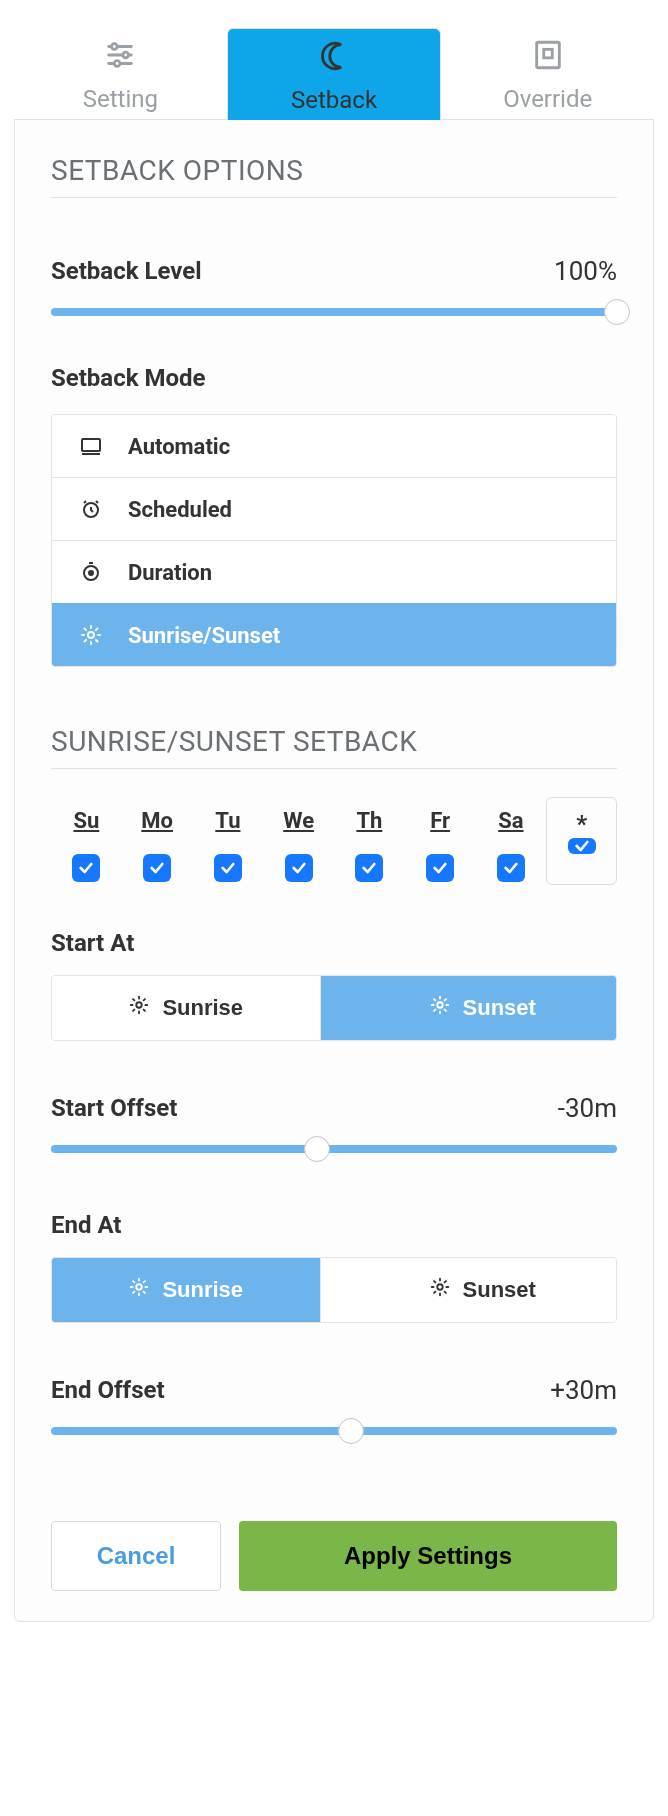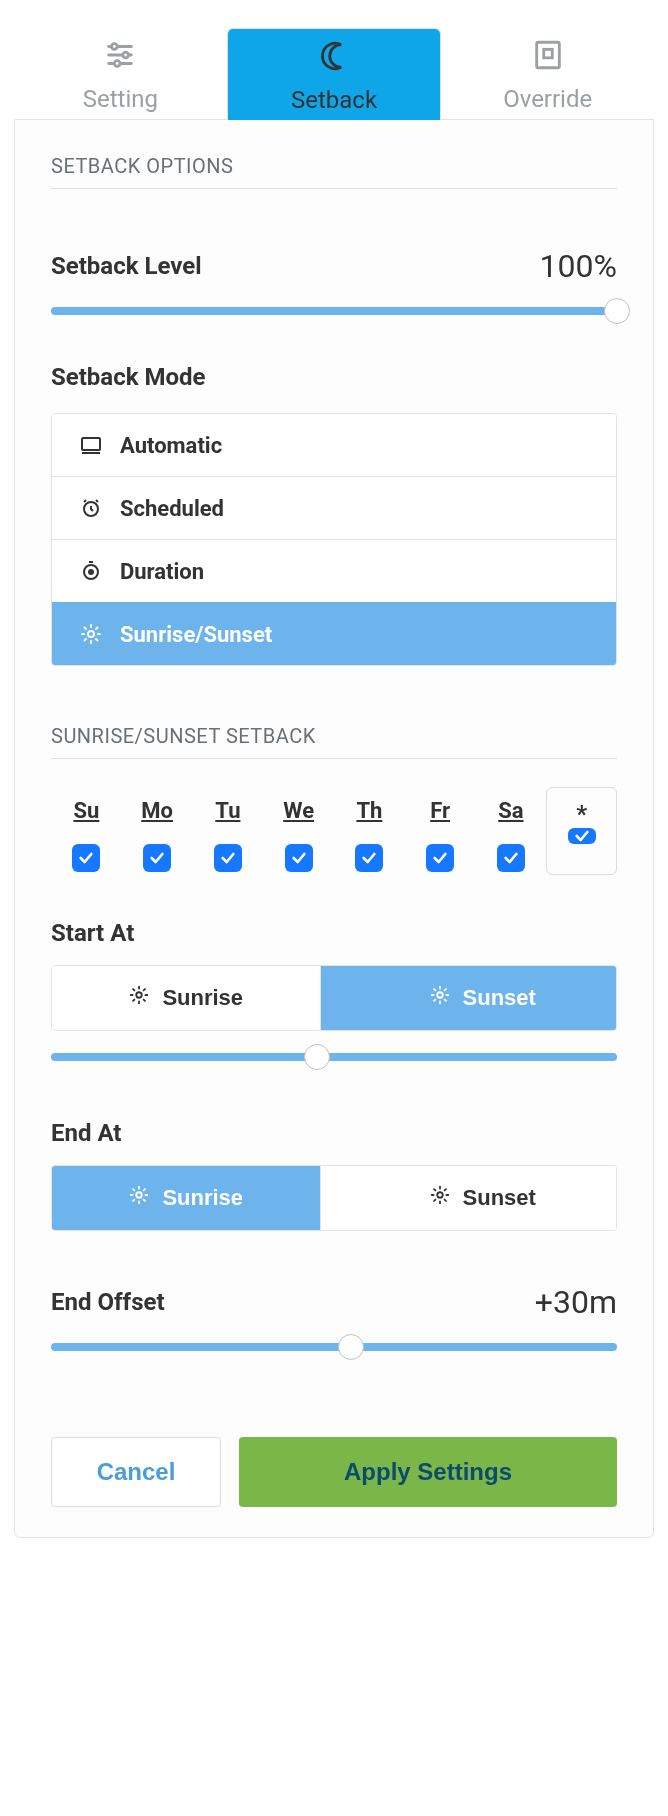--- a/index.html
+++ b/index.html
@@ -47,40 +47,40 @@
   
   .panel {
     border: 1px solid #e2e2e2;
     border-radius: 0 0 6px 6px;
     margin: 0 14px 14px 14px;
     padding: 34px 36px 30px 36px;
     background: #fdfdfd;
     margin-top:-1px;
   }
   .section-label {
-    font-size: 20px;
+    font-size: 28px;
     letter-spacing: 0.5px;
     color: #6b7075;
     border-bottom: 1px solid #e2e2e2;
     padding-bottom: 10px;
     margin-bottom: 6px;
   }
   .row {
     display: flex;
     justify-content: space-between;
     align-items: center;
     margin-top: 28px;
   }
   .label-bold {
     font-size: 24px;
     font-weight: 700;
     color: #333;
   }
   .value-light {
-    font-size: 32px;
+    font-size: 26px;
     color: #333;
   }
   
   .toggle {
     position: relative;
     width: 80px;
     height: 42px;
     background: #5aa9e6;
     border-radius: 42px;
     cursor: pointer;
@@ -122,21 +122,21 @@
   
   .mode-list {
     margin-top: 22px;
     border: 1px solid #e2e2e2;
     border-radius: 4px;
     overflow: hidden;
   }
   .mode-item {
     display: flex;
     align-items: center;
-    gap: 16px;
+    gap: 24px;
     padding: 18px 26px;
     font-size: 22px;
     font-weight: 700;
     color: #333;
     background: #fff;
     border-top: 1px solid #e2e2e2;
     cursor: pointer;
   }
   .mode-item:first-child { border-top: none; }
   .mode-item.active {
@@ -231,21 +231,21 @@
   }
   .btn-cancel {
     flex: 0 0 170px;
     background: #fff;
     color: #4a9cdb;
     border: 1px solid #dadada;
   }
   .btn-apply {
     flex: 1;
     background: #7ab648;
-    color: #0c4a6e;
+    color: #000000;
     border: none;
   }
   .spacer-lg { height: 58px; }
 </style>
 </head>
 <body>
 
 <div class="app">
 
   <div class="tabs">
@@ -445,20 +445,24 @@
                 <line x1="17" y1="17" x2="18.5" y2="18.5"></line>
                 <line x1="5.5" y1="18.5" x2="7" y2="17"></line>
                 <line x1="17" y1="7" x2="18.5" y2="5.5"></line>
               </g>
             </svg>
         </span>
         <span>Sunset</span>
       </button>
     </div>
 
+    <div class="row" style="margin-top:52px;">
+      <div class="label-bold">Start Offset</div>
+      <div class="value-light">-30m</div>
+    </div>
     <div class="slider-wrap">
       <div class="slider">
         <div class="slider-track"></div>
         <div class="slider-thumb" style="left:47%;"></div>
       </div>
     </div>
 
     <div class="row" style="margin-top:52px;">
       <div class="label-bold">End At</div>
     </div>

